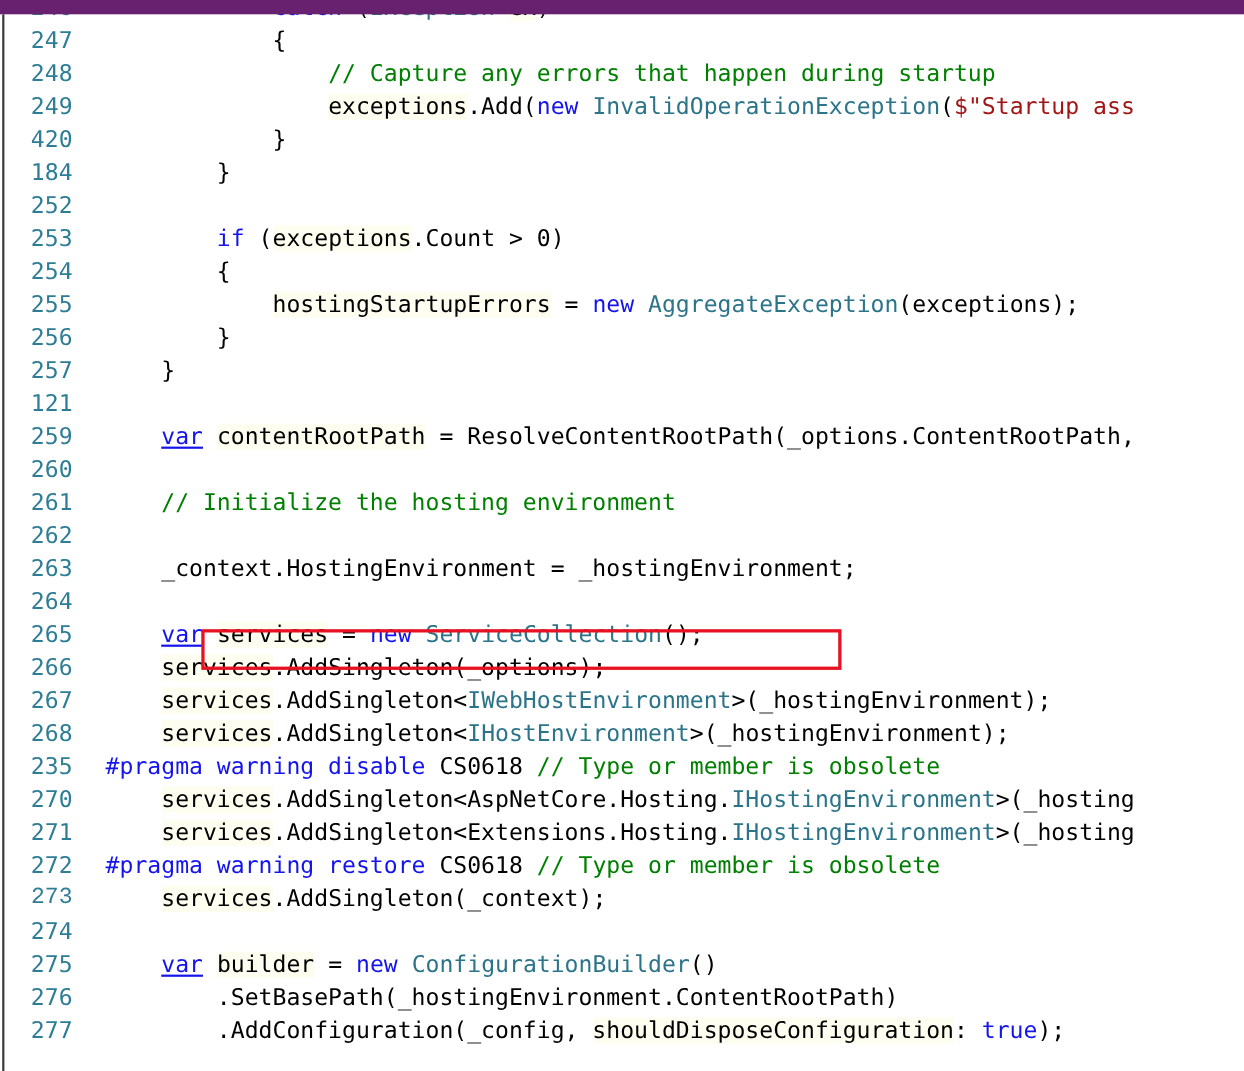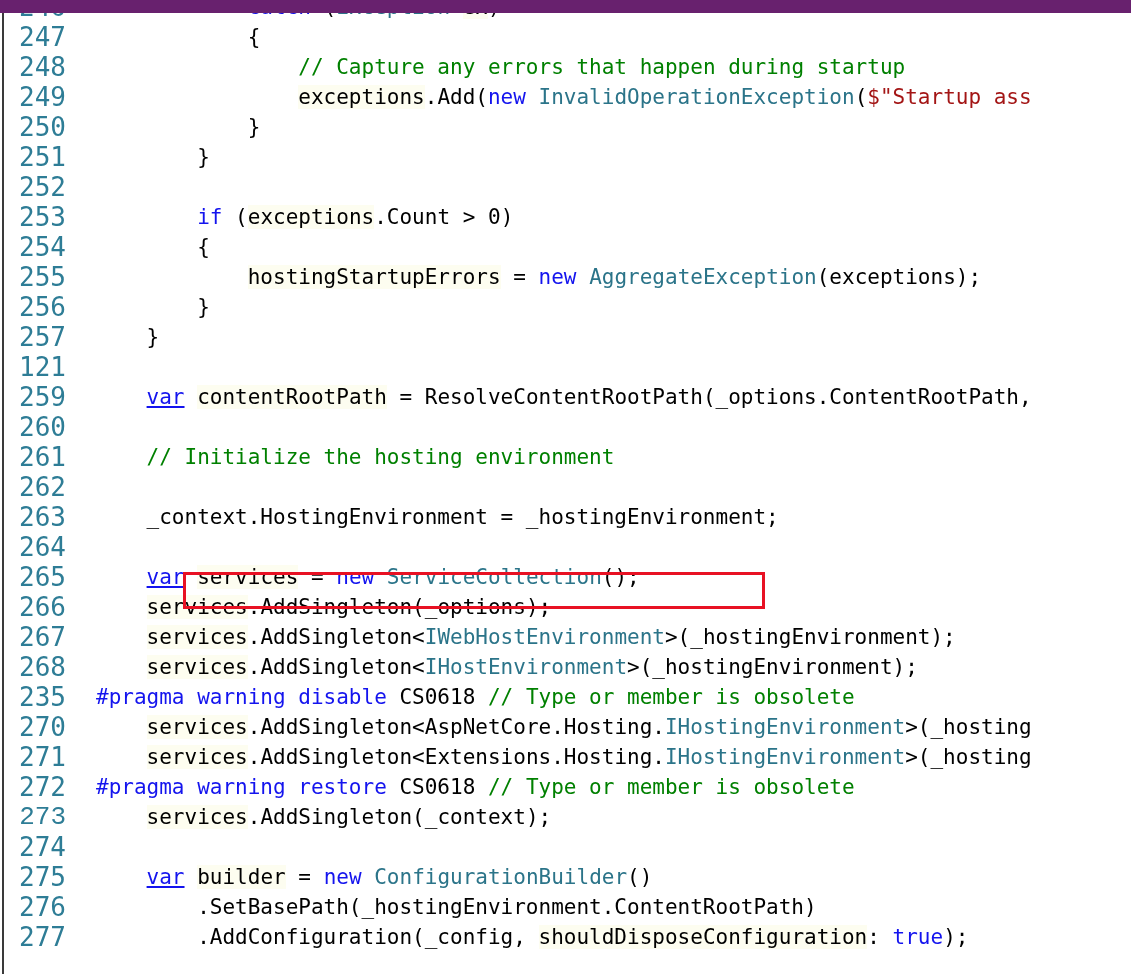--- a/index.html
+++ b/index.html
@@ -64,21 +64,21 @@
   }
 
   .gutter {
     position: absolute;
     left: 0;
     top: 0;
     width: 66px;
     text-align: right;
     color: #2e7d96;
     font-family: "DejaVu Sans Mono", monospace;
-    font-size: 26px;
+    font-size: 21px;
     line-height: 30px;
     white-space: pre;
   }
 
   .line-text {
     position: absolute;
     left: 96px;
     top: 0;
     white-space: pre;
     font-family: "DejaVu Sans Mono", monospace;
@@ -118,22 +118,22 @@
 <div id="editor-root">
 
   <div id="top-bar" style="background: rgb(104, 33, 110);"></div>
   <div id="left-rule" style="background: rgb(58, 58, 58);"></div>
 
   <div id="code-surface">
       <div class="code-line" style="top: -8px;"><div class="gutter" style="color: rgb(46, 125, 150);">246</div><div class="line-text"><span class="tok-plain">            </span><span class="tok-kw" style="color: rgb(20, 20, 238);">catch</span><span class="tok-punct"> (</span><span class="tok-type" style="color: rgb(43, 116, 137);">Exception</span><span class="tok-plain"> </span><span class="tok-id" style="color: rgb(0, 0, 0); background: rgb(253, 253, 240);">ex</span><span class="tok-punct">)</span></div></div>
       <div class="code-line" style="top: 22px;"><div class="gutter" style="color: rgb(46, 125, 150);">247</div><div class="line-text"><span class="tok-punct">            {</span></div></div>
       <div class="code-line" style="top: 52px;"><div class="gutter" style="color: rgb(46, 125, 150);">248</div><div class="line-text"><span class="tok-plain">                </span><span class="tok-cmt" style="color: rgb(0, 128, 0);">// Capture any errors that happen during startup</span></div></div>
       <div class="code-line" style="top: 82px;"><div class="gutter" style="color: rgb(46, 125, 150);">249</div><div class="line-text"><span class="tok-plain">                </span><span class="tok-id" style="color: rgb(0, 0, 0); background: rgb(253, 253, 240);">exceptions</span><span class="tok-punct">.Add(</span><span class="tok-kw" style="color: rgb(20, 20, 238);">new</span><span class="tok-plain"> </span><span class="tok-type" style="color: rgb(43, 116, 137);">InvalidOperationException</span><span class="tok-punct">(</span><span class="tok-str" style="color: rgb(163, 21, 21);">$"Startup ass</span></div></div>
-      <div class="code-line" style="top: 112px;"><div class="gutter" style="color: rgb(46, 125, 150);">250</div><div class="line-text"><span class="tok-punct">            }</span></div></div>
-      <div class="code-line" style="top: 142px;"><div class="gutter" style="color: rgb(46, 125, 150);">251</div><div class="line-text"><span class="tok-punct">        }</span></div></div>
+      <div class="code-line" style="top: 112px;"><div class="gutter" style="color: rgb(46, 125, 150);">420</div><div class="line-text"><span class="tok-punct">            }</span></div></div>
+      <div class="code-line" style="top: 142px;"><div class="gutter" style="color: rgb(46, 125, 150);">184</div><div class="line-text"><span class="tok-punct">        }</span></div></div>
       <div class="code-line" style="top: 172px;"><div class="gutter" style="color: rgb(46, 125, 150);">252</div><div class="line-text"></div></div>
       <div class="code-line" style="top: 202px;"><div class="gutter" style="color: rgb(46, 125, 150);">253</div><div class="line-text"><span class="tok-plain">        </span><span class="tok-kw" style="color: rgb(20, 20, 238);">if</span><span class="tok-punct"> (</span><span class="tok-id" style="color: rgb(0, 0, 0); background: rgb(253, 253, 240);">exceptions</span><span class="tok-punct">.Count &gt; </span><span class="tok-plain">0</span><span class="tok-punct">)</span></div></div>
       <div class="code-line" style="top: 232px;"><div class="gutter" style="color: rgb(46, 125, 150);">254</div><div class="line-text"><span class="tok-punct">        {</span></div></div>
       <div class="code-line" style="top: 262px;"><div class="gutter" style="color: rgb(46, 125, 150);">255</div><div class="line-text"><span class="tok-plain">            </span><span class="tok-id" style="color: rgb(0, 0, 0); background: rgb(253, 253, 240);">hostingStartupErrors</span><span class="tok-punct"> = </span><span class="tok-kw" style="color: rgb(20, 20, 238);">new</span><span class="tok-plain"> </span><span class="tok-type" style="color: rgb(43, 116, 137);">AggregateException</span><span class="tok-punct">(exceptions);</span></div></div>
       <div class="code-line" style="top: 292px;"><div class="gutter" style="color: rgb(46, 125, 150);">256</div><div class="line-text"><span class="tok-punct">        }</span></div></div>
       <div class="code-line" style="top: 322px;"><div class="gutter" style="color: rgb(46, 125, 150);">257</div><div class="line-text"><span class="tok-punct">    }</span></div></div>
       <div class="code-line" style="top: 352px;"><div class="gutter" style="color: rgb(46, 125, 150);">121</div><div class="line-text"></div></div>
       <div class="code-line" style="top: 382px;"><div class="gutter" style="color: rgb(46, 125, 150);">259</div><div class="line-text"><span class="tok-plain">    </span><span class="tok-var" style="color: rgb(20, 20, 238);">var</span><span class="tok-plain"> </span><span class="tok-id" style="color: rgb(0, 0, 0); background: rgb(253, 253, 240);">contentRootPath</span><span class="tok-punct"> = ResolveContentRootPath(_options.ContentRootPath,</span></div></div>
       <div class="code-line" style="top: 412px;"><div class="gutter" style="color: rgb(46, 125, 150);">260</div><div class="line-text"></div></div>
       <div class="code-line" style="top: 442px;"><div class="gutter" style="color: rgb(46, 125, 150);">261</div><div class="line-text"><span class="tok-plain">    </span><span class="tok-cmt" style="color: rgb(0, 128, 0);">// Initialize the hosting environment</span></div></div>

